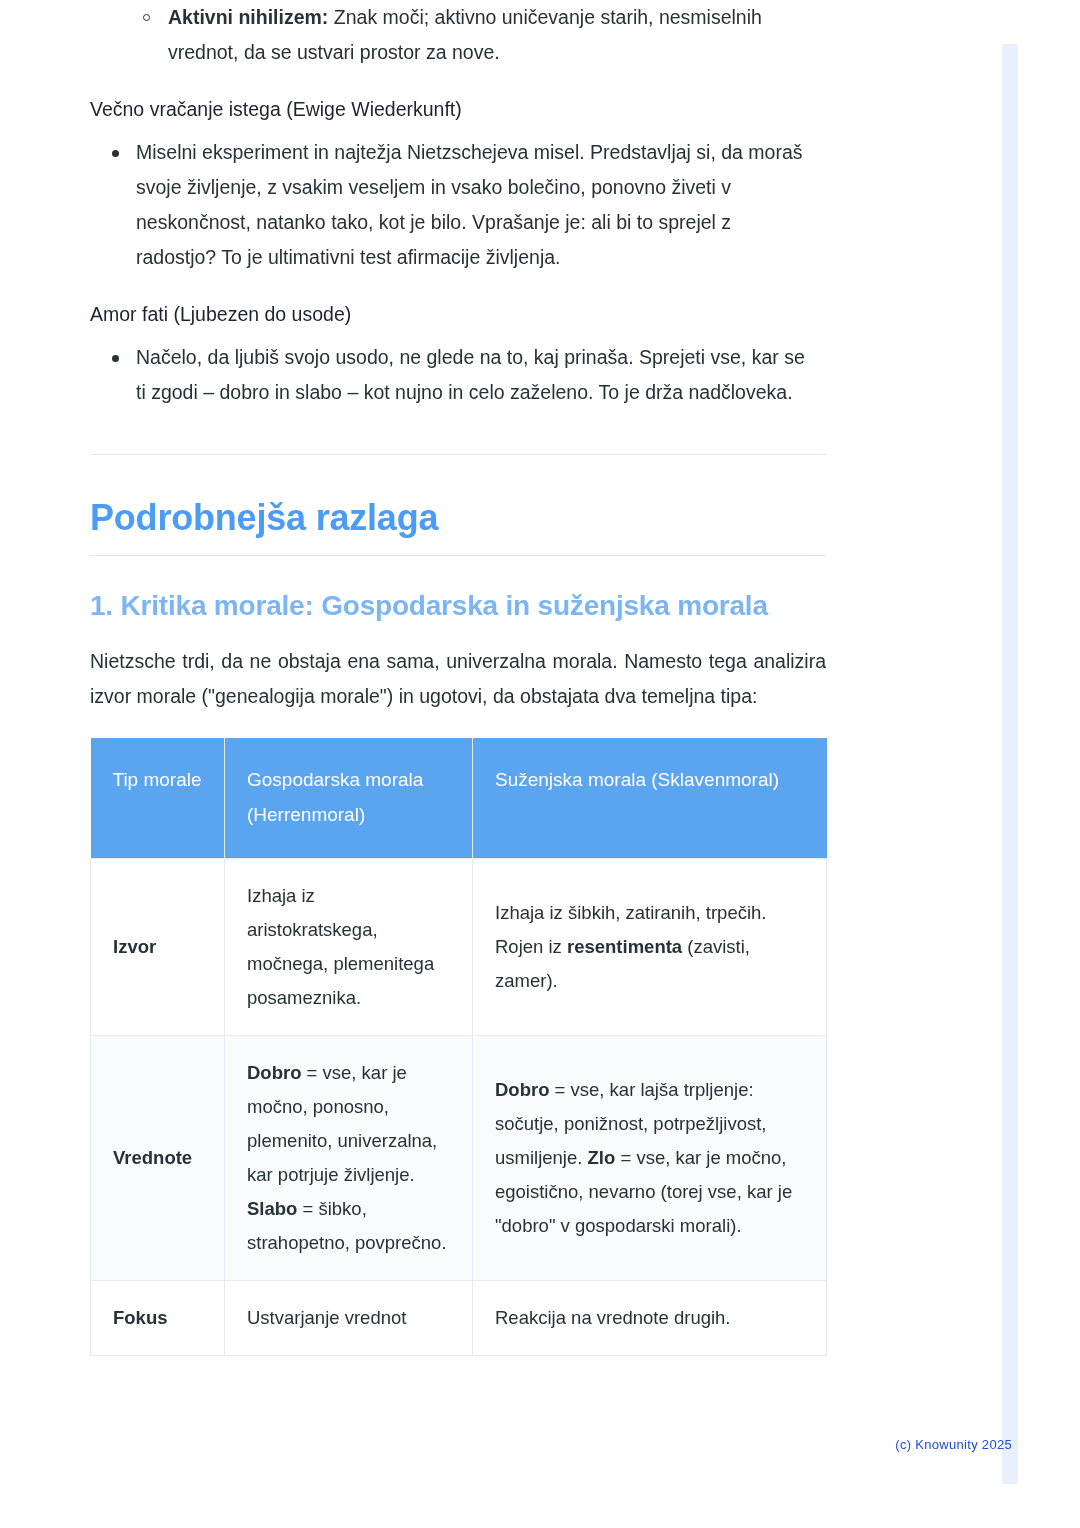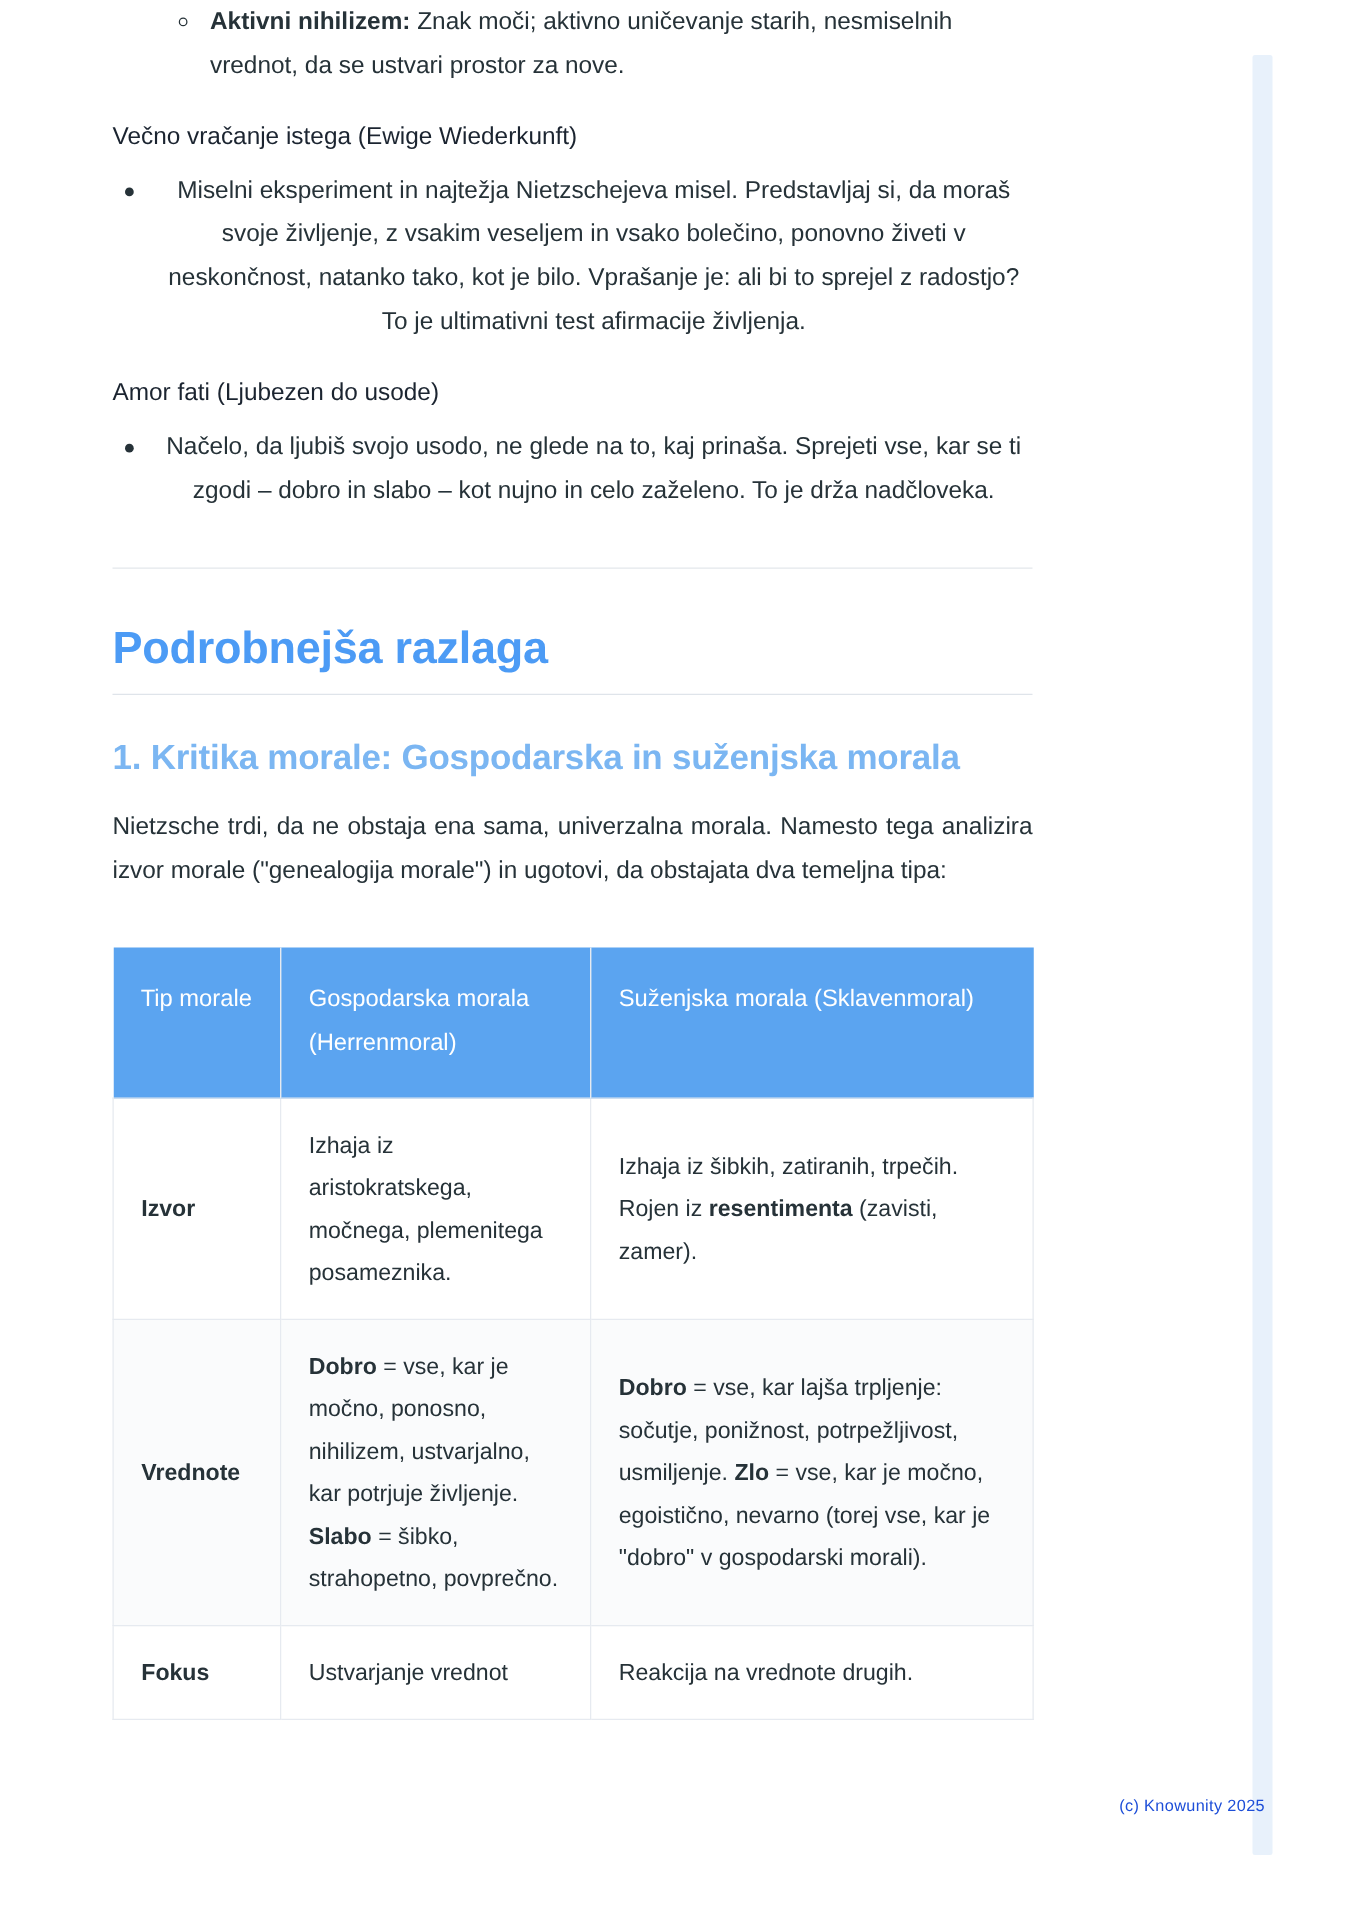--- a/index.html
+++ b/index.html
@@ -43,23 +43,22 @@
     right: 68px;
     top: 1437px;
     font-size: 13px;
     color: #1d4ed8;
     letter-spacing: 0.3px;
   }
 
   
   ul.bullets {
     list-style: none;
-    margin: 0;
+    margin: 12px;
     padding: 0;
-    text-align: center;
   }
   li.bullet {
     position: relative;
     padding-left: 34px;
     font-size: 19.5px;
     line-height: 35px;
     color: #263238;
     margin-bottom: 2px;
   }
   li.bullet::before {
@@ -136,21 +135,21 @@
     font-size: 19.5px;
     line-height: 35px;
     margin: 22px 0 12px 0;
     text-align: justify;
     color: #263238;
   }
 
   table.morality-table {
     border-collapse: collapse;
     width: 736px;
-    margin-top: 44px;
+    margin-top: 24px;
     table-layout: fixed;
   }
   table.morality-table th {
     background: #5ba4f0;
     color: #ffffff;
     font-size: 19px;
     font-weight: normal;
     text-align: left;
     vertical-align: top;
     padding: 24px 22px 26px 22px;
@@ -227,21 +226,21 @@
         </tr>
       </thead>
       <tbody>
         <tr>
           <td class="row-label">Izvor</td>
           <td>Izhaja iz aristokratskega, močnega, plemenitega posameznika.</td>
           <td><span>Izhaja iz šibkih, zatiranih, trpečih. Rojen iz </span><strong>resentimenta</strong><span> (zavisti, zamer).</span></td>
         </tr>
         <tr class="alt">
           <td class="row-label">Vrednote</td>
-          <td><strong>Dobro</strong><span> = vse, kar je močno, ponosno, nihilizem, ustvarjalno, kar potrjuje življenje. </span><strong>Slabo</strong><span> = šibko, strahopetno, povprečno.</span></td>
+          <td><strong>Dobro</strong><span> = vse, kar je močno, ponosno, plemenito, univerzalna, kar potrjuje življenje. </span><strong>Slabo</strong><span> = šibko, strahopetno, povprečno.</span></td>
           <td><strong>Dobro</strong><span> = vse, kar lajša trpljenje: sočutje, ponižnost, potrpežljivost, usmiljenje. </span><strong>Zlo</strong><span> = vse, kar je močno, egoistično, nevarno (torej vse, kar je "dobro" v gospodarski morali).</span></td>
         </tr>
         <tr>
           <td class="row-label">Fokus</td>
           <td>Ustvarjanje vrednot</td>
           <td>Reakcija na vrednote drugih.</td>
         </tr>
       </tbody>
     </table>
 

